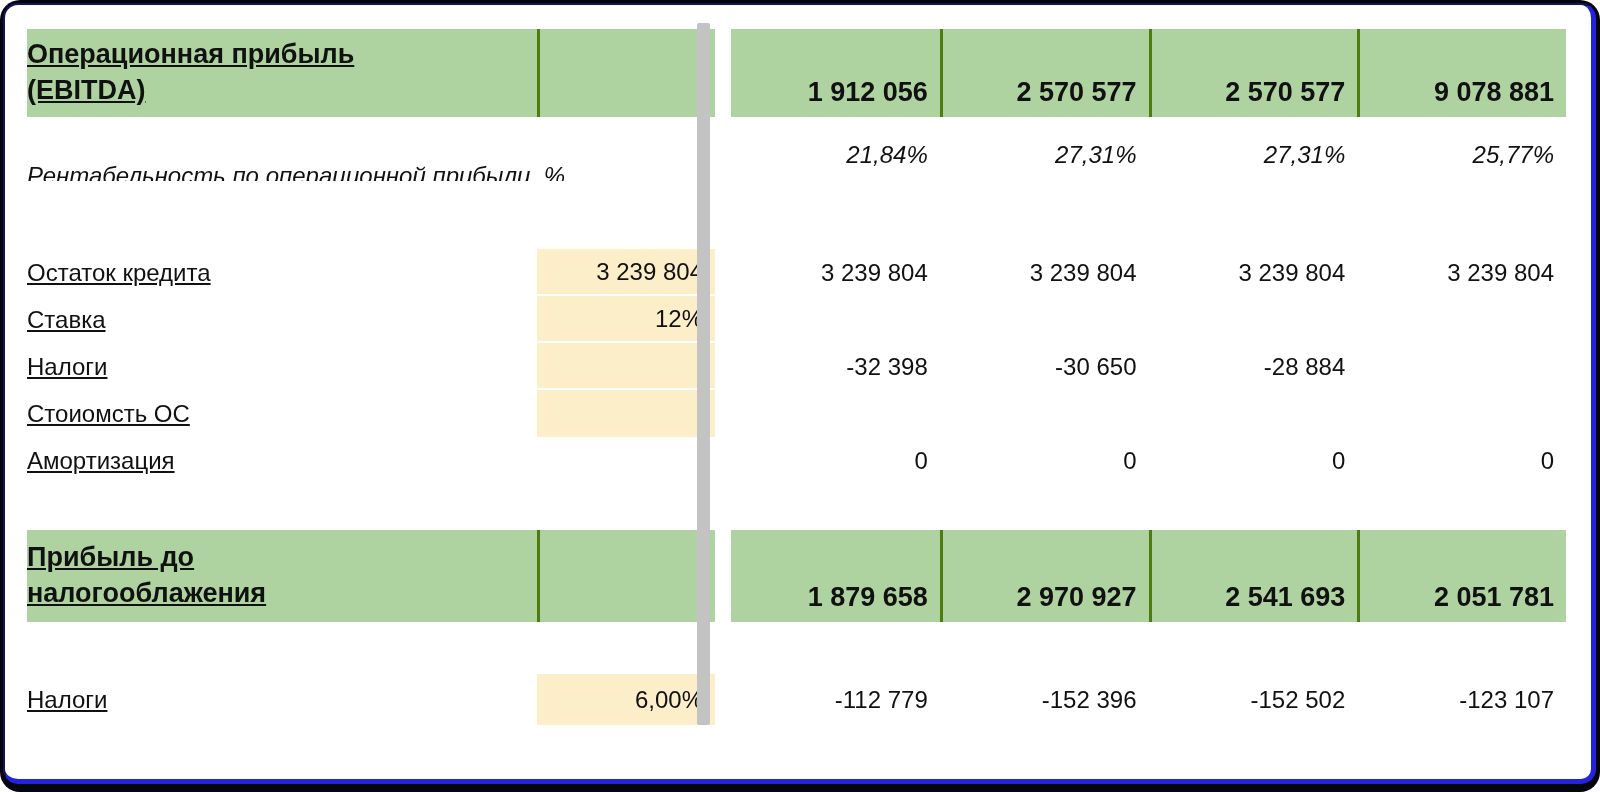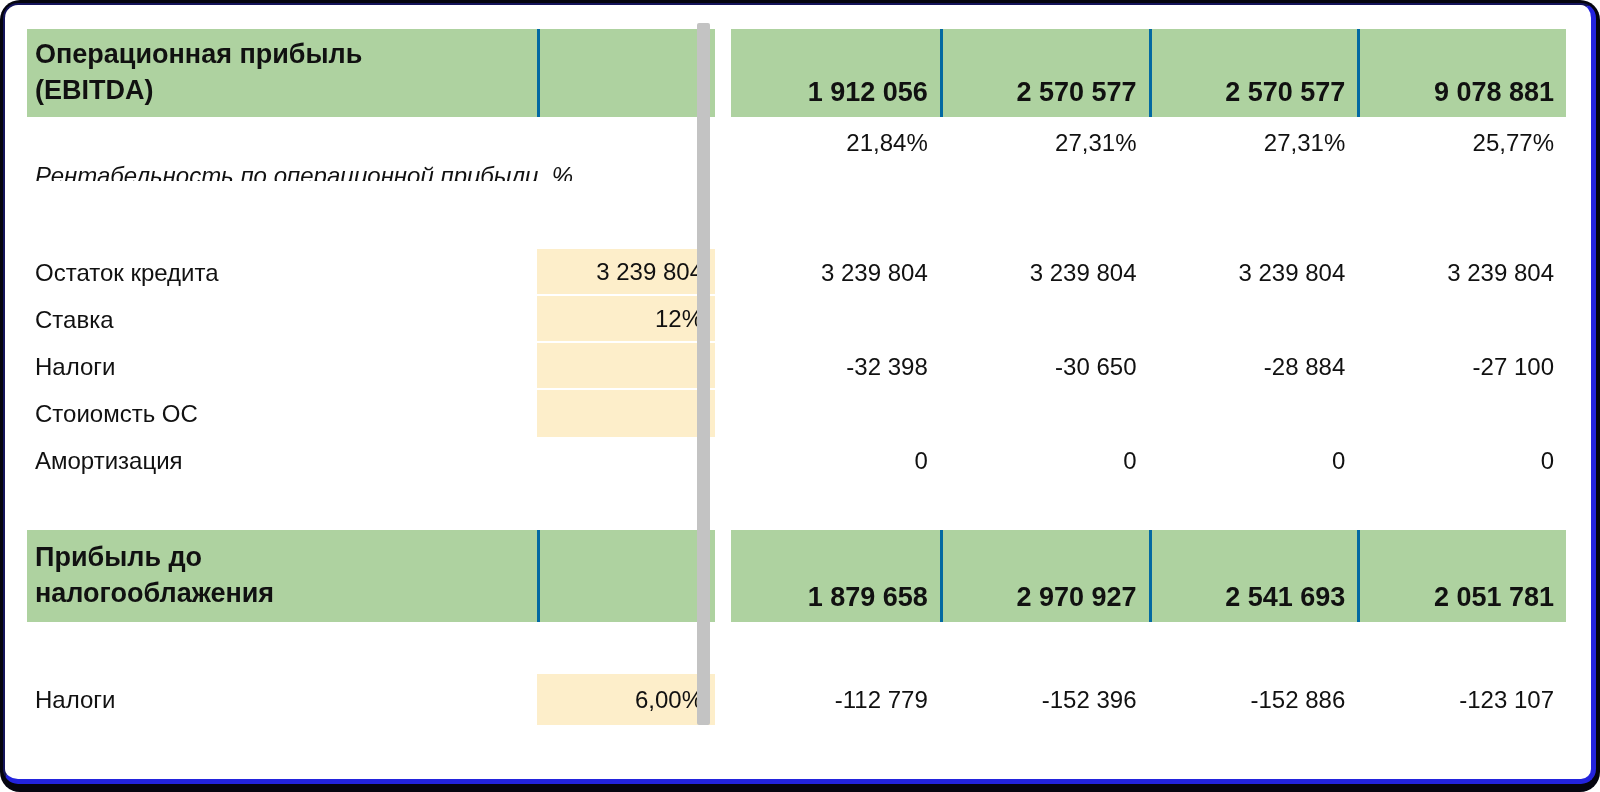--- a/index.html
+++ b/index.html
@@ -37,26 +37,26 @@
     border-radius: 2px;
     z-index: 2;
   }
 
   .row {
     display: grid;
     grid-template-columns: 510px 178px 16px repeat(4, 1fr);
   }
 
   .c { display: flex; align-items: center; overflow: hidden; }
-  .lab { justify-content: flex-start; padding-left: 8px; font-size: 24px; }
+  .lab { justify-content: flex-start; font-size: 24px; text-decoration: underline; }
   .val { justify-content: flex-end; padding-right: 12px; font-size: 24px;
          font-variant-numeric: tabular-nums; white-space: nowrap; }
 
   .green  { background: #aed2a0; }
-  .gap-l  { border-left: 3px solid #0369a1; }
+  .gap-l  { border-left: 3px solid #4d7c0f; }
   .yellow { background: #fdeeca; }
   .yellow.stacked { border-bottom: 2px solid #ffffff; }
 
   
   .hrow { height: 88px; }
   .hrow2 { height: 92px; }
   .hrow .lab, .hrow2 .lab { font-weight: bold; font-size: 27px; line-height: 1.32; }
   .hrow .lab span, .hrow2 .lab span { max-width: 345px; }
   .hrow .val, .hrow2 .val {
     align-items: flex-end; padding-bottom: 9px;
@@ -65,21 +65,21 @@
 
   
   .mrow { height: 64px; }
   .mrow .lab {
     grid-column: 1 / 3;
     font-style: italic; font-size: 24px; line-height: 1.38;
     align-items: flex-start; padding-top: 4px;
   }
   .mrow .lab span { max-width: 672px; margin-top: 38px; }
   .mrow .val {
-    align-items: flex-start; padding-top: 12px;
+    font-style: italic; align-items: flex-start; padding-top: 24px;
   }
 
   
   .irow { height: 47px; }
   .trow { height: 51px; }
 
   .sp-a { height: 68px; }
   .sp-b { height: 46px; }
   .sp-c { height: 52px; }
 </style>
@@ -137,21 +137,20 @@
         <div class="c val"></div>
       </div>
 
       <div class="row irow">
         <div class="c lab">Налоги</div>
         <div class="c val yellow stacked"></div>
         <div class="c"></div>
         <div class="c val">-32 398</div>
         <div class="c val">-30 650</div>
         <div class="c val">-28 884</div>
-        <div class="c val">-27 100</div>
       </div>
 
       <div class="row irow">
         <div class="c lab">Стоиомсть ОС</div>
         <div class="c val yellow"></div>
         <div class="c"></div>
         <div class="c val"></div>
         <div class="c val"></div>
         <div class="c val"></div>
         <div class="c val"></div>
@@ -182,19 +181,19 @@
       </div>
 
       <div class="sp-c"></div>
 
       <div class="row trow">
         <div class="c lab">Налоги</div>
         <div class="c val yellow">6,00%</div>
         <div class="c"></div>
         <div class="c val">-112 779</div>
         <div class="c val">-152 396</div>
-        <div class="c val">-152 886</div>
+        <div class="c val">-152 502</div>
         <div class="c val">-123 107</div>
       </div>
 
     </div>
   </div>
 </div>
 
 </body></html>

